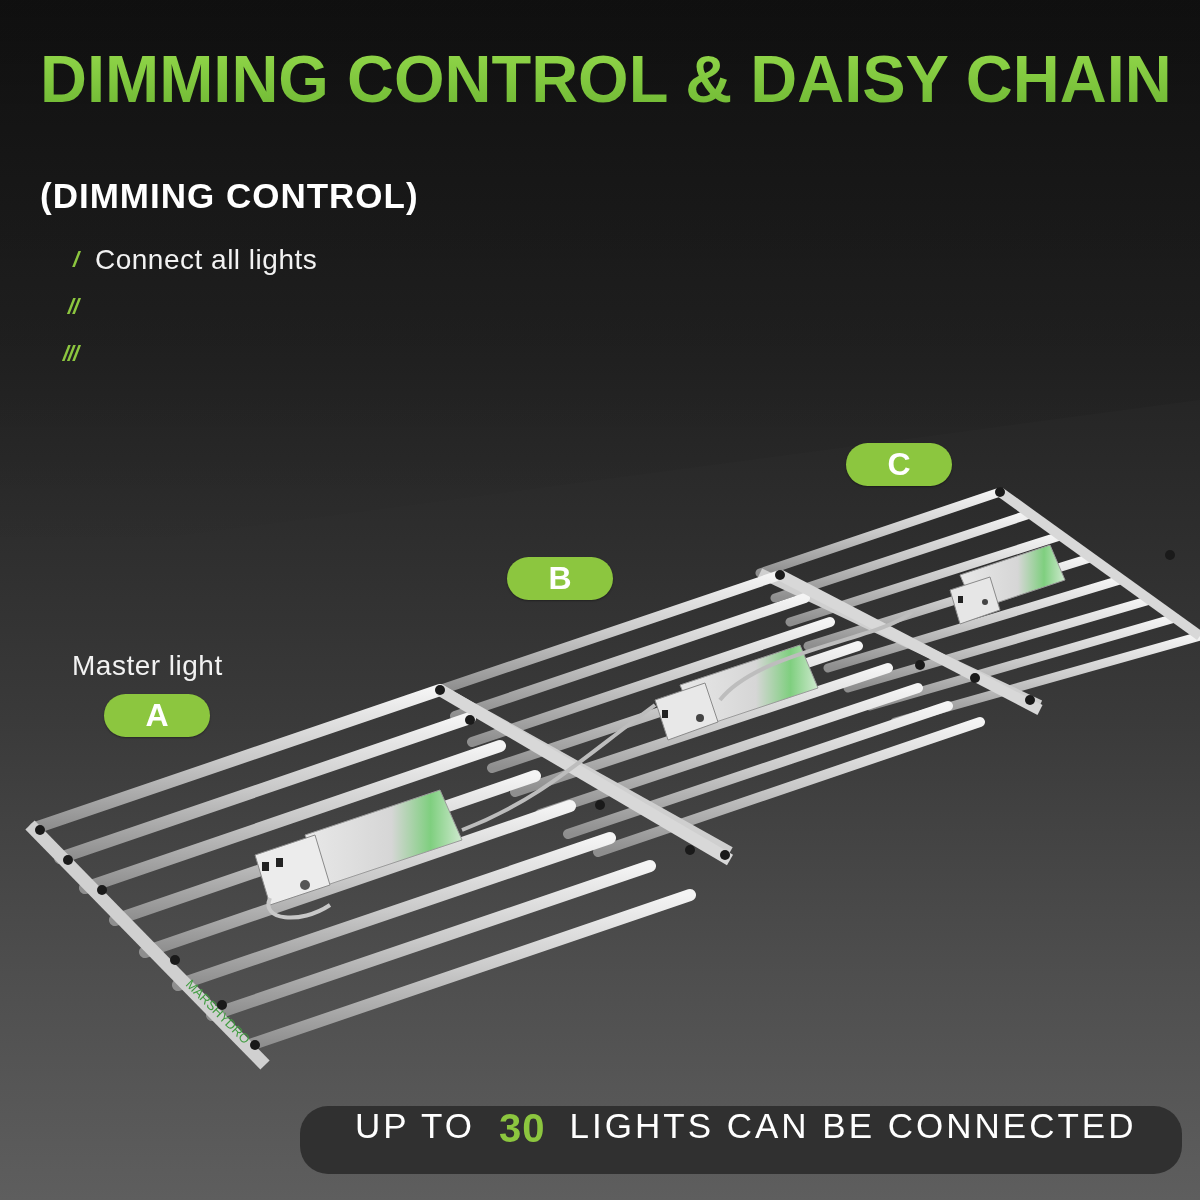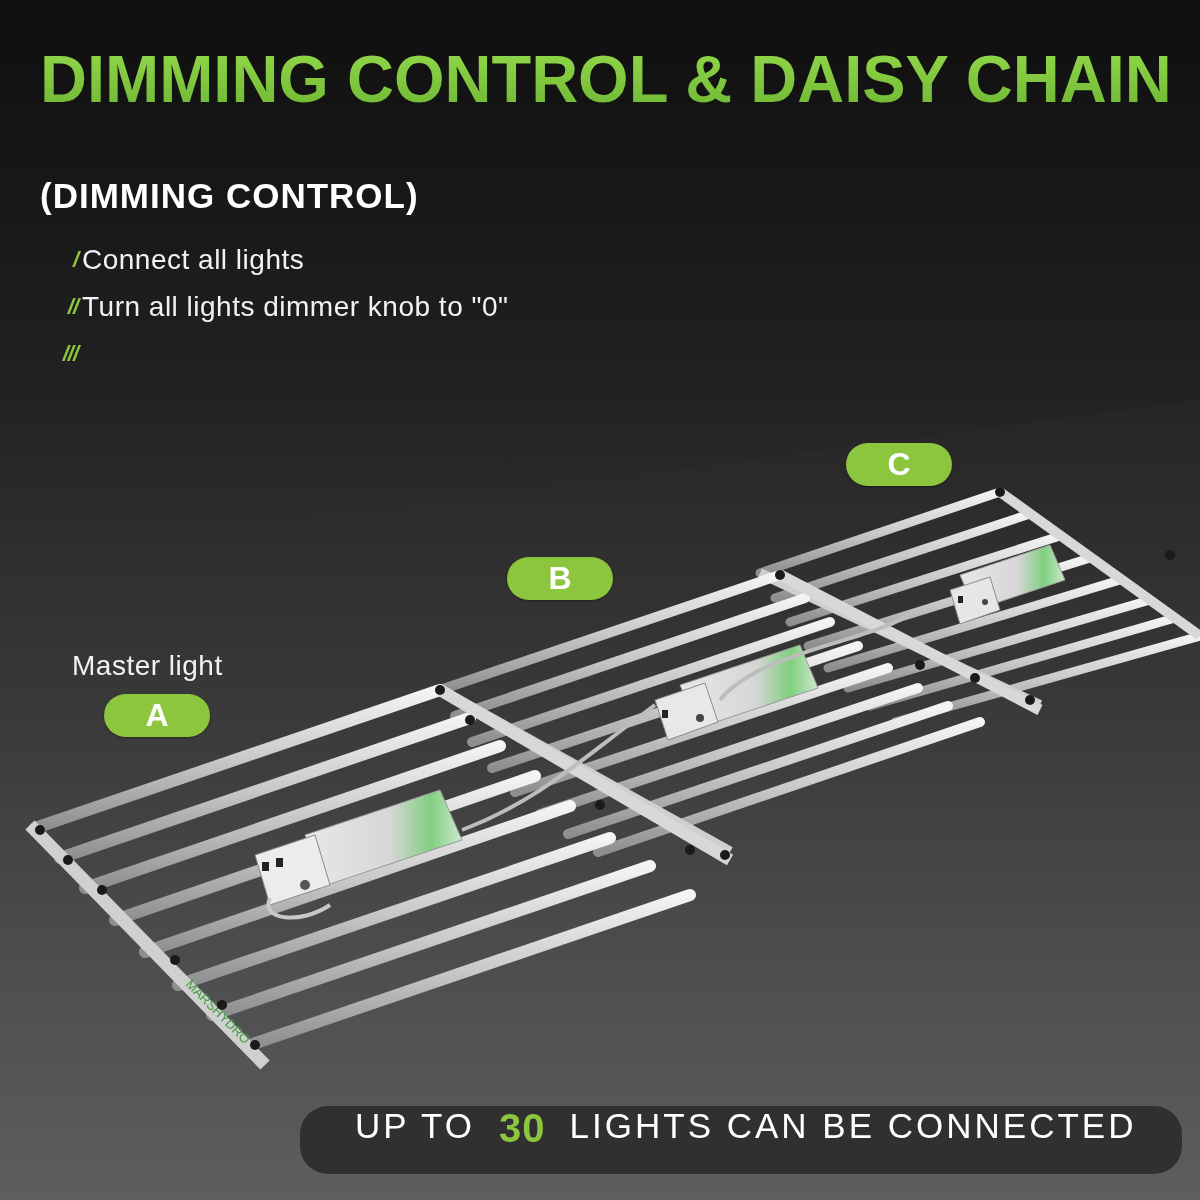--- a/index.html
+++ b/index.html
@@ -18,21 +18,21 @@
     -webkit-background-clip: text; background-clip: text; -webkit-text-fill-color: transparent;
     transform: scaleX(0.985); transform-origin: left top;
   }
   .subtitle {
     position: absolute; left: 40px; top: 176px; margin: 0;
     font-weight: bold; font-size: 35px; color: #ffffff; letter-spacing: 1px;
   }
   .steps { position: absolute; left: 32px; top: 236px; margin: 0; padding: 0; list-style: none; }
   .step { display: flex; align-items: center; height: 47px; font-size: 28px; color: #f2f2f2; letter-spacing: 0.5px; }
   .step .mark { display: inline-block; width: 46px; text-align: right; padding-right: 0px; color: #8cc63f; font-weight: bold; font-style: italic; font-size: 22px; letter-spacing: -1px; }
-  .step .txt { margin-left: 4px; }
+  .step .txt { margin-left: 17px; }
   .master-label { position: absolute; left: 72px; top: 650px; font-size: 28px; color: #f2f2f2; letter-spacing: 0.5px; }
   .pill {
     position: absolute; height: 43px; width: 106px; border-radius: 22px;
     background: #8cc63f; color: #ffffff; font-weight: bold; font-size: 32px;
     display: flex; align-items: center; justify-content: center;
     box-shadow: 0 1px 2px rgba(0,0,0,0.35);
   }
   .pill-a { left: 104px; top: 694px; }
   .pill-b { left: 507px; top: 557px; }
   .pill-c { left: 846px; top: 443px; }
@@ -163,21 +163,20 @@
   <h1 class="title">DIMMING CONTROL &amp; DAISY CHAIN</h1>
   <h2 class="subtitle">(DIMMING CONTROL)</h2>
 
   <ul class="steps">
     <li class="step">
       <span class="mark">/</span>
       <span class="txt">Connect all lights</span>
     </li>
     <li class="step">
       <span class="mark">//</span>
-      <span class="txt">Turn all lights dimmer knob to "0"</span>
     </li>
     <li class="step">
       <span class="mark">///</span>
     </li>
   </ul>
 
   <div class="master-label">Master light</div>
   <div class="pill pill-a">A</div>
   <div class="pill pill-b">B</div>
   <div class="pill pill-c">C</div>

